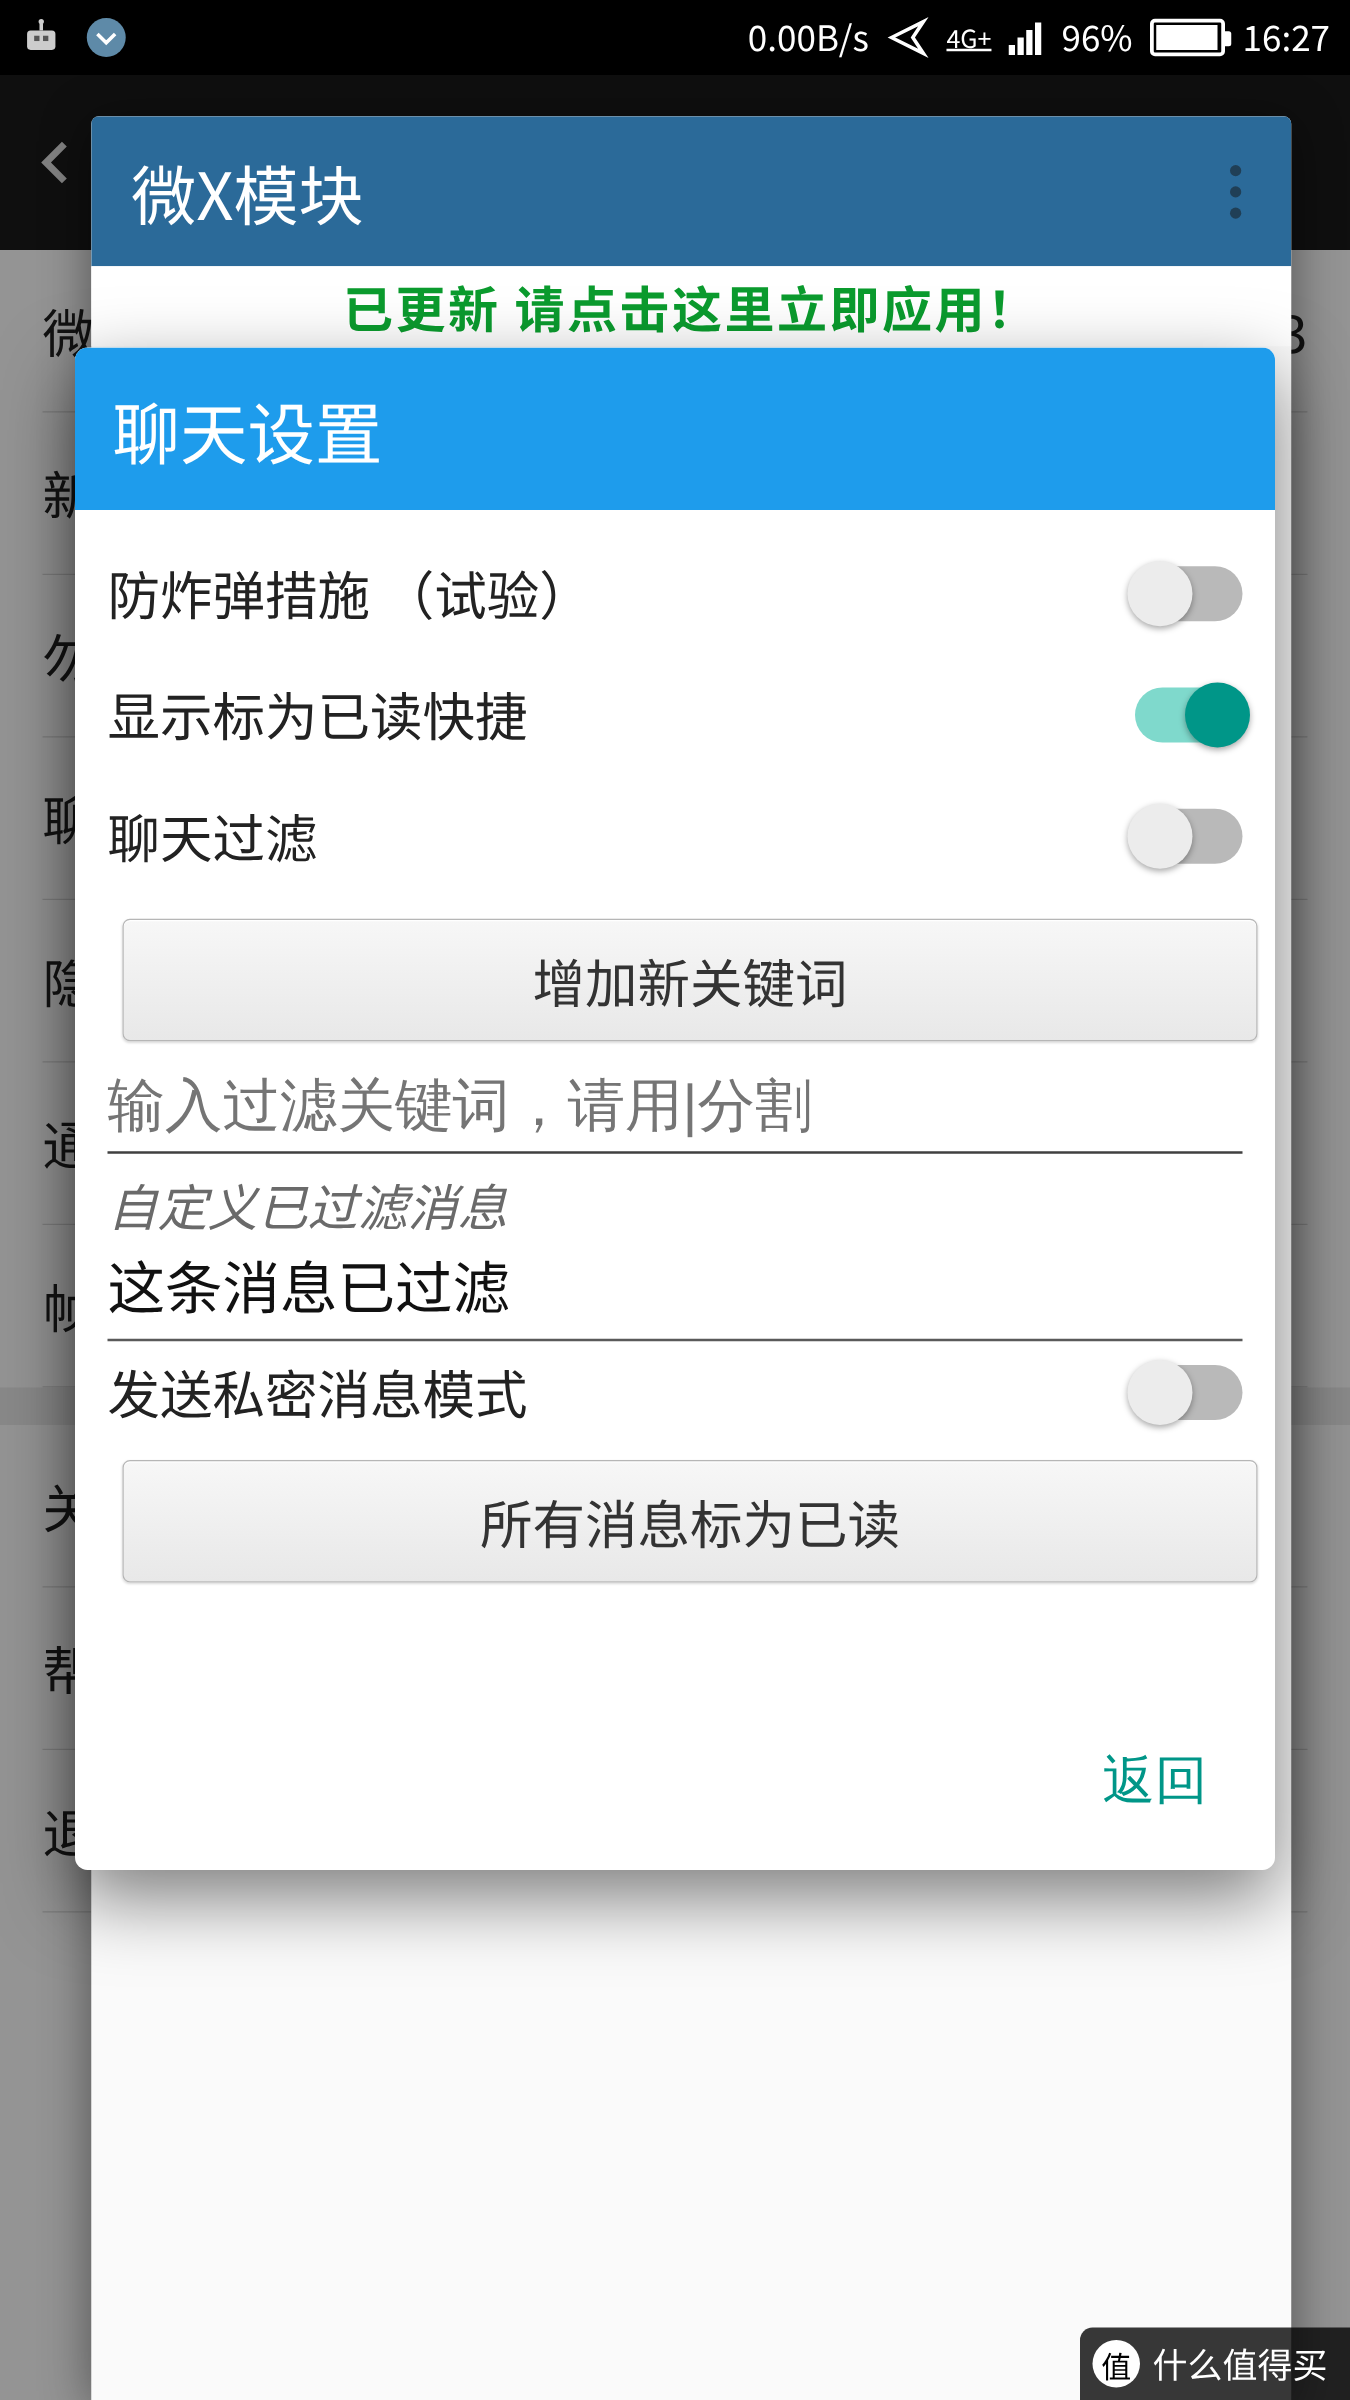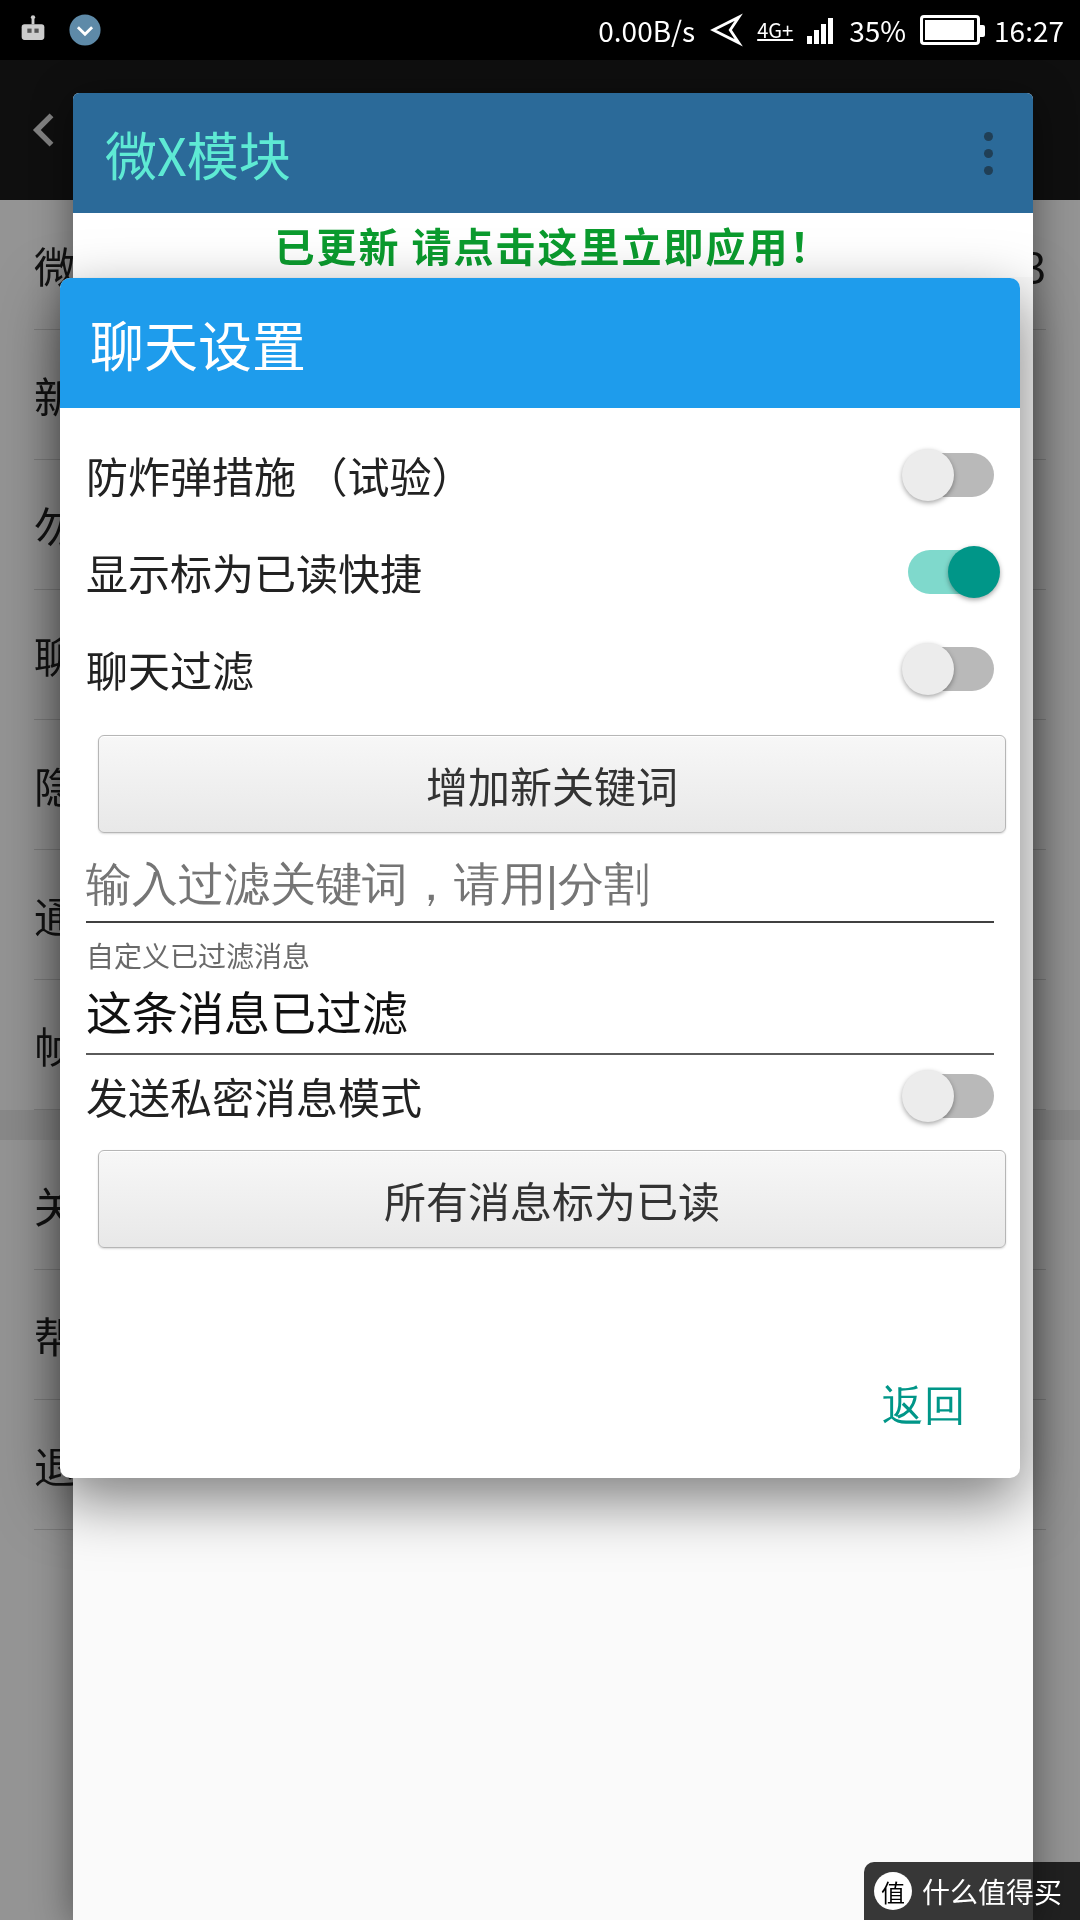--- a/index.html
+++ b/index.html
@@ -24,40 +24,40 @@
   .under-header { height: 140px; background: #1a1a1a; display: flex; align-items: center; padding: 0 24px; }
   .under-list { padding: 0 34px; }
   .under-item { height: 130px; border-bottom: 1px solid #d9d9d9; display: flex; align-items: center; font-size: 42px; color: #222; }
   .under-item.right { justify-content: space-between; }
   .under-gap { height: 30px; background: #ececec; margin: 0 -34px; }
   .scrim { position: absolute; inset: 0; background: rgba(0,0,0,0.42); }
 
   
   .back-card { position: absolute; top: 93px; left: 73px; right: 47px; bottom: 0; background: #fafafa; border-radius: 6px 6px 0 0; box-shadow: 0 6px 40px rgba(0,0,0,0.45); overflow: hidden; }
   .bc-header { height: 120px; background: #2b6a99; display: flex; align-items: center; justify-content: space-between; padding: 0 32px; }
-  .bc-title { font-size: 52px; color: #5eead4; }
+  .bc-title { font-size: 52px; color: #ffffff; }
   .bc-more { display: flex; flex-direction: column; gap: 8px; padding: 8px; }
   .bc-more span { width: 9px; height: 9px; background: #203f56; border-radius: 50%; }
   .bc-banner { height: 64px; background: #fff; margin: 0; display: flex; align-items: center; justify-content: center; overflow: hidden; }
   .bc-banner-text { color: #0b9b2e; font-size: 40px; font-weight: 600; letter-spacing: 2px; }
   .bc-body { padding: 0 28px; }
   .bc-row { height: 102px; border-bottom: 1px solid #c9c9c9; display: flex; align-items: center; font-size: 42px; color: #1c1c1c; }
   .bc-row:last-child { border-top: 1px solid #c9c9c9; border-bottom: none; }
   .bc-spacer { flex: 1 1 auto; }
 
   
   .dialog { position: absolute; top: 278px; left: 60px; right: 60px; background: #fff; border-radius: 10px; box-shadow: 0 22px 60px rgba(0,0,0,0.5); overflow: hidden; }
   .dlg-header { height: 130px; background: #1e9cec; display: flex; align-items: center; padding: 0 30px; }
   .dlg-title { color: #fff; font-size: 54px; }
   .dlg-body { padding: 18px 26px 6px; }
   .row { display: flex; align-items: center; justify-content: space-between; padding: 18px 0; }
   .row-label { font-size: 42px; color: #222; }
   .btn { width: 100%; height: 98px; border: 1px solid #b6b6b6; border-radius: 6px; background: linear-gradient(#f7f7f7,#e8e8e8); font-size: 42px; color: #333; display: flex; align-items: center; justify-content: center; margin: 18px 12px; box-shadow: inset 0 1px 0 #fff, 0 1px 2px rgba(0,0,0,0.15); cursor: pointer; }
   .underline-input { border: none; border-bottom: 2px solid #404040; font-size: 46px; color: #777; width: 100%; padding: 6px 0 10px; background: transparent; }
-  .sub-label { font-size: 28px; color: #6a6a6a; margin-top: 12px; }
+  .sub-label { font-size: 40px; color: #6a6a6a; margin-top: 12px; font-style: italic; }
   .underline-text { border-bottom: 2px solid #5a5a5a; font-size: 46px; color: #111; padding: 2px 0 10px; }
   .dlg-footer { display: flex; justify-content: flex-end; padding: 26px 40px 34px; }
   .txt-btn { font-size: 42px; color: #009688; background: none; border: none; cursor: pointer; padding: 10px 14px; }
 
   
   .toggle { width: 86px; height: 44px; border-radius: 22px; position: relative; }
   .toggle .knob { position: absolute; top: -4px; width: 52px; height: 52px; border-radius: 50%; box-shadow: 0 2px 5px rgba(0,0,0,0.35); }
   .toggle.off { background: #b9b9b9; }
   .toggle.off .knob { left: -6px; background: #ececec; }
   .toggle.on { background: #7fd9cc; }
@@ -91,21 +91,21 @@
       <svg class="sb-ico" viewBox="0 0 24 24">
           <path d="M3 12 L21 3 L15 12 L21 21 Z" fill="none" stroke="#fff" stroke-width="2"></path>
         </svg>
       <span style="font-size:20px;line-height:1;text-decoration:underline;">4G+</span>
       <span class="signal">
           <span></span>
           <span></span>
           <span></span>
           <span></span>
         </span>
-      <span>35%</span>
+      <span>96%</span>
       <span class="sb-batt"></span>
       <span>16:27</span>
     </div>
   </div>
 
   <div class="underlay">
     <div class="under-header">
       <svg width="44" height="44" viewBox="0 0 24 24">
           <path d="M15 4 L7 12 L15 20" fill="none" stroke="#ddd" stroke-width="3"></path>
         </svg>

